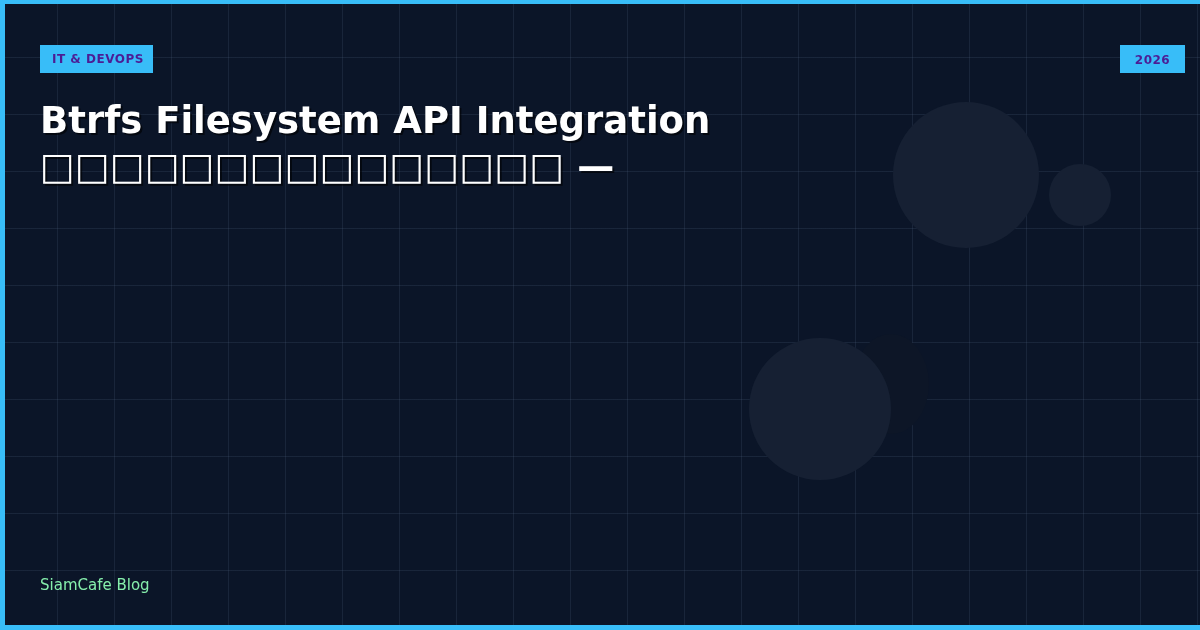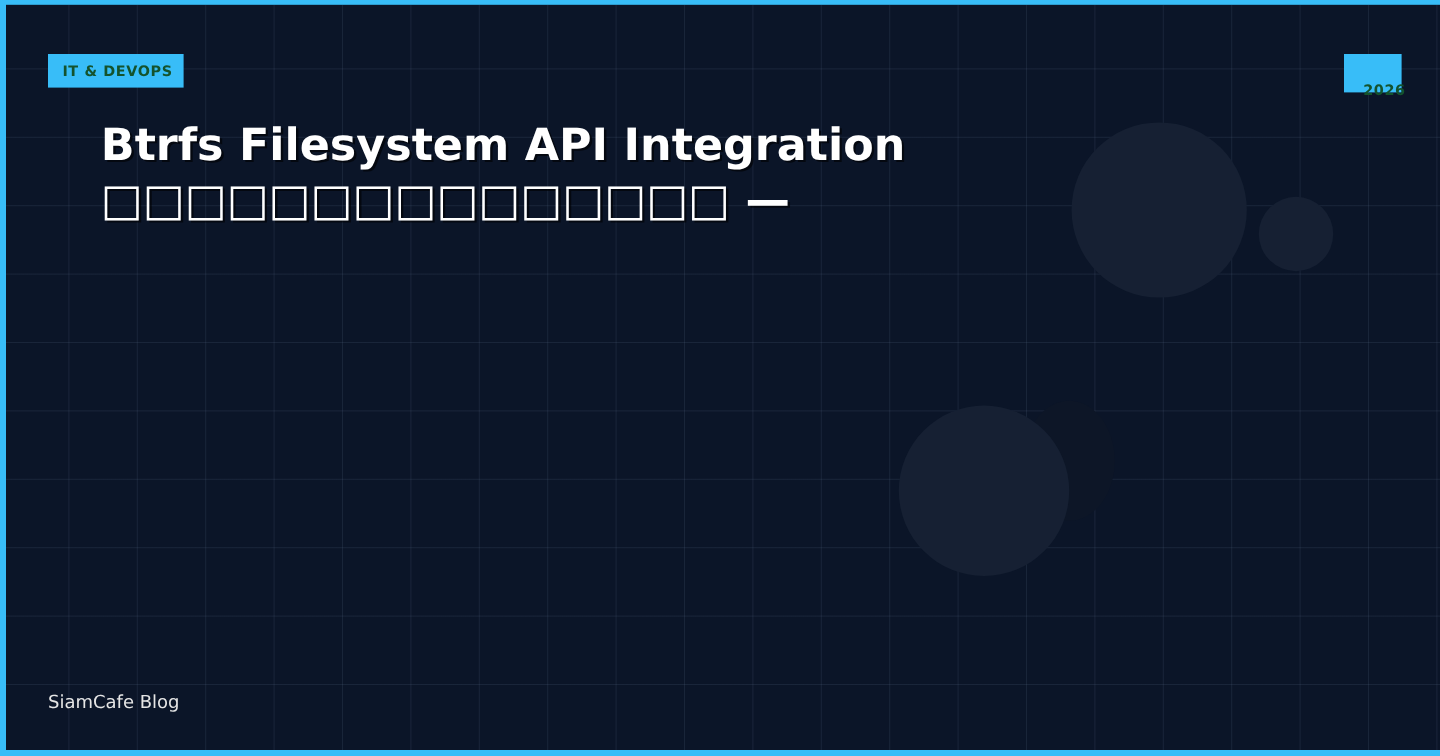--- a/index.html
+++ b/index.html
@@ -25,46 +25,46 @@
       background-position: -5px -4px;
     }
     .circle { position: absolute; border-radius: 50%; background: #162033; }
     .c1 { left: 888px; top: 98px; width: 146px; height: 146px; }
     .c2 { left: 1044px; top: 160px; width: 62px; height: 62px; }
     .c3 { left: 744px; top: 334px; width: 142px; height: 142px; }
     .c4 { left: 848px; top: 330px; width: 76px; height: 100px; background: #0d1627; border-radius: 50%; }
     .tag {
       position: absolute;
       background: #38bdf8;
-      color: #14532d;
+      color: #4c1d95;
       font-weight: bold;
       font-size: 12px;
       letter-spacing: 0.5px;
       line-height: 28px;
       height: 28px;
       padding: 0 8px;
       box-sizing: border-box;
     }
     .tag-cat { left: 35px; top: 41px; width: 113px; padding-left: 12px; }
-    .tag-year { left: 1115px; top: 41px; width: 48px; text-align: center; padding: 16px; }
+    .tag-year { left: 1115px; top: 41px; width: 65px; text-align: center; padding: 1px; }
     .title {
       position: absolute;
       left: 35px; top: 94px;
       margin: 0;
       color: #ffffff;
       font-weight: bold;
       font-size: 37px;
       line-height: 46px;
       text-shadow: 2px 2px 0 rgba(0,0,0,0.6);
     }
-    .title span { display: block; margin-left: 44px; }
+    .title span { display: block; }
     .footer {
       position: absolute;
       left: 35px; top: 572px;
-      color: #e5e5e5;
+      color: #86efac;
       font-size: 15px;
     }
   </style>
 </head>
 <body>
 
 <div class="card">
   <div class="grid"></div>
   <div class="circle c4"></div>
   <div class="circle c1"></div>

